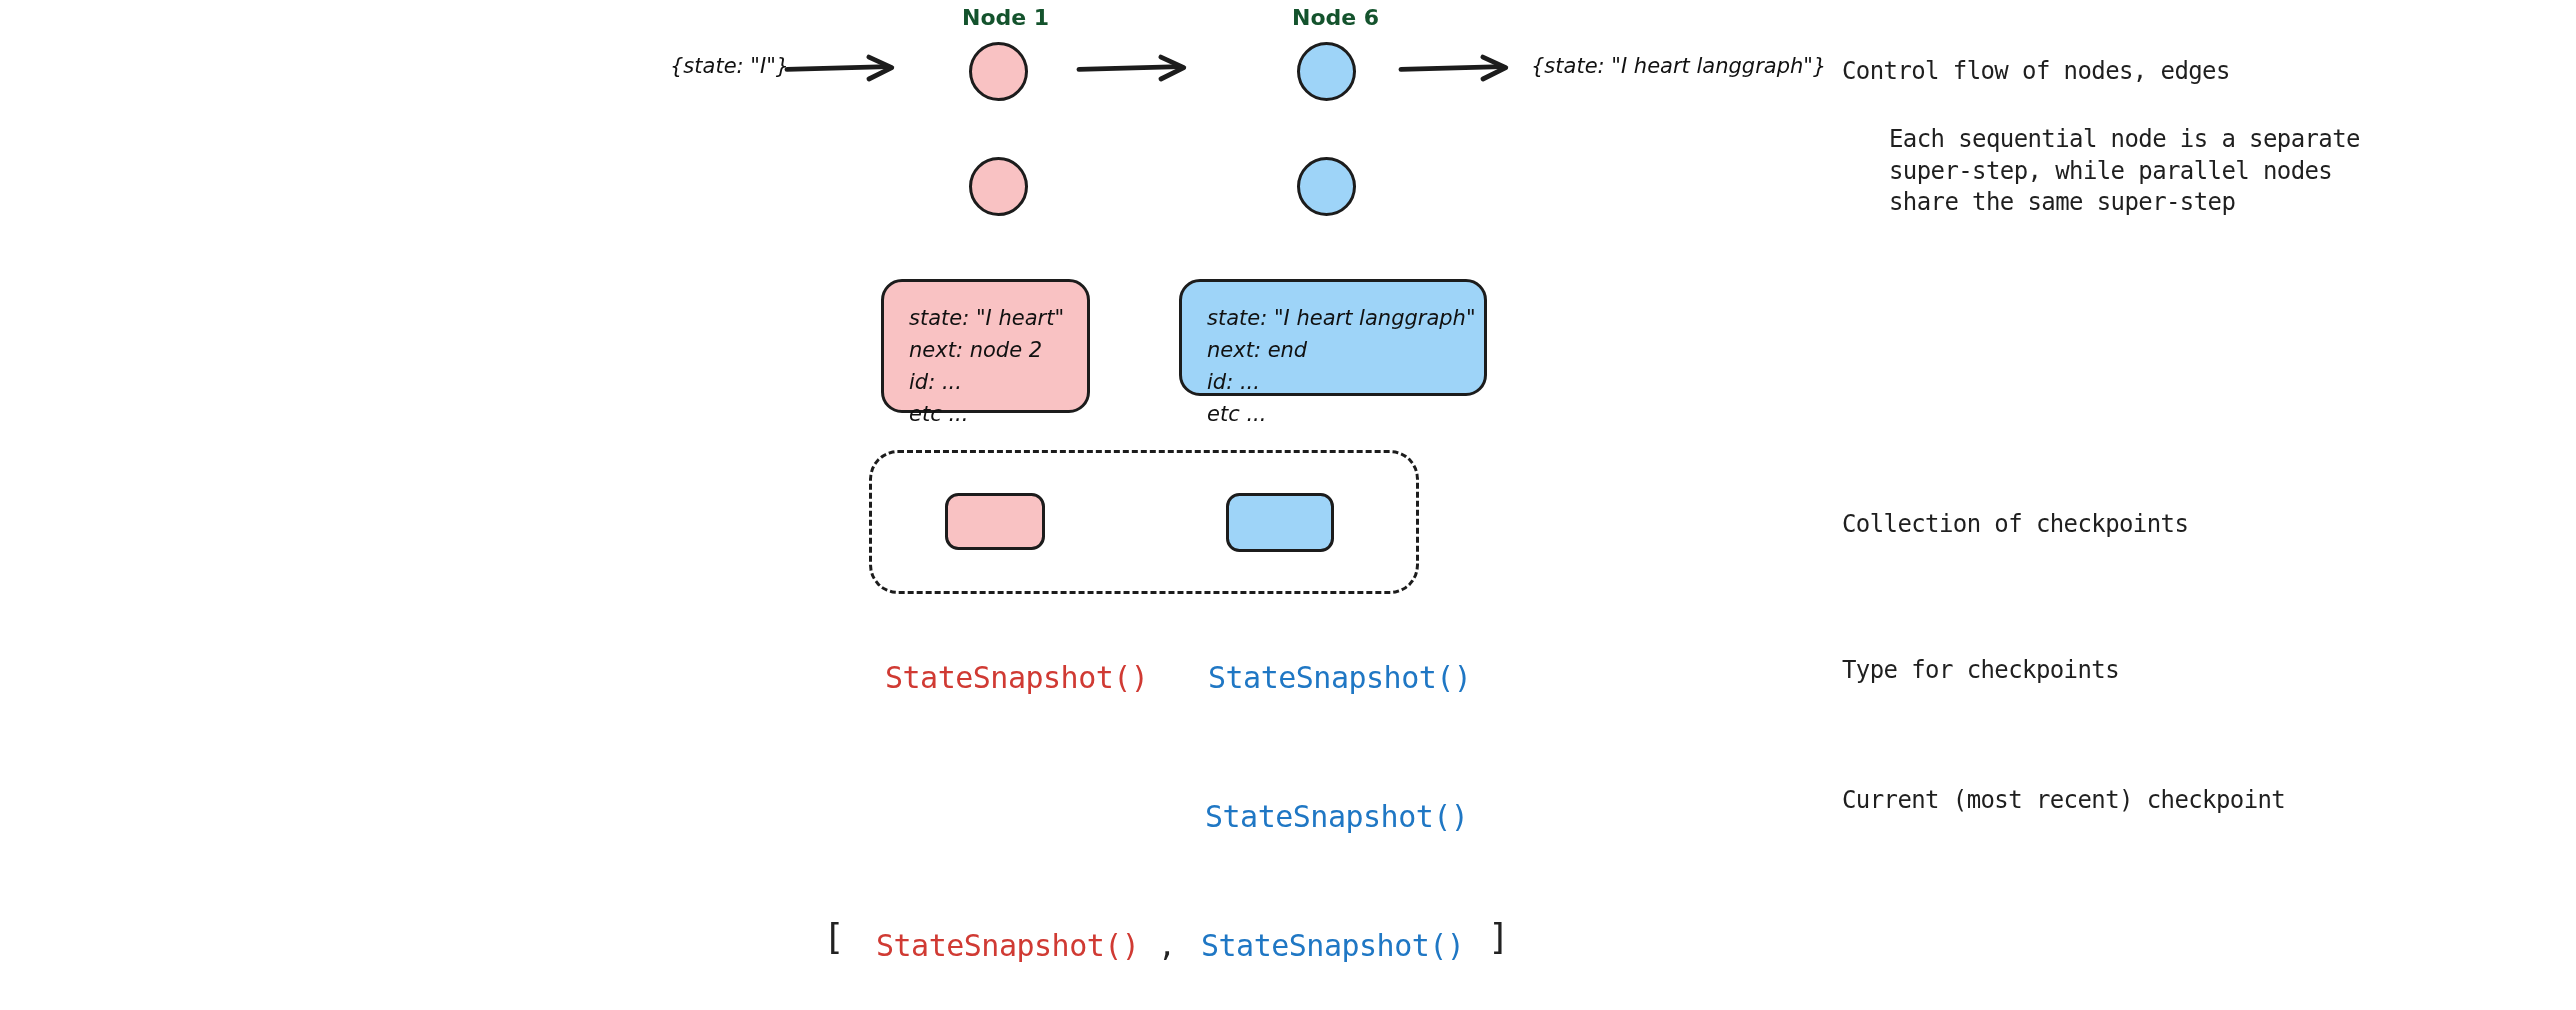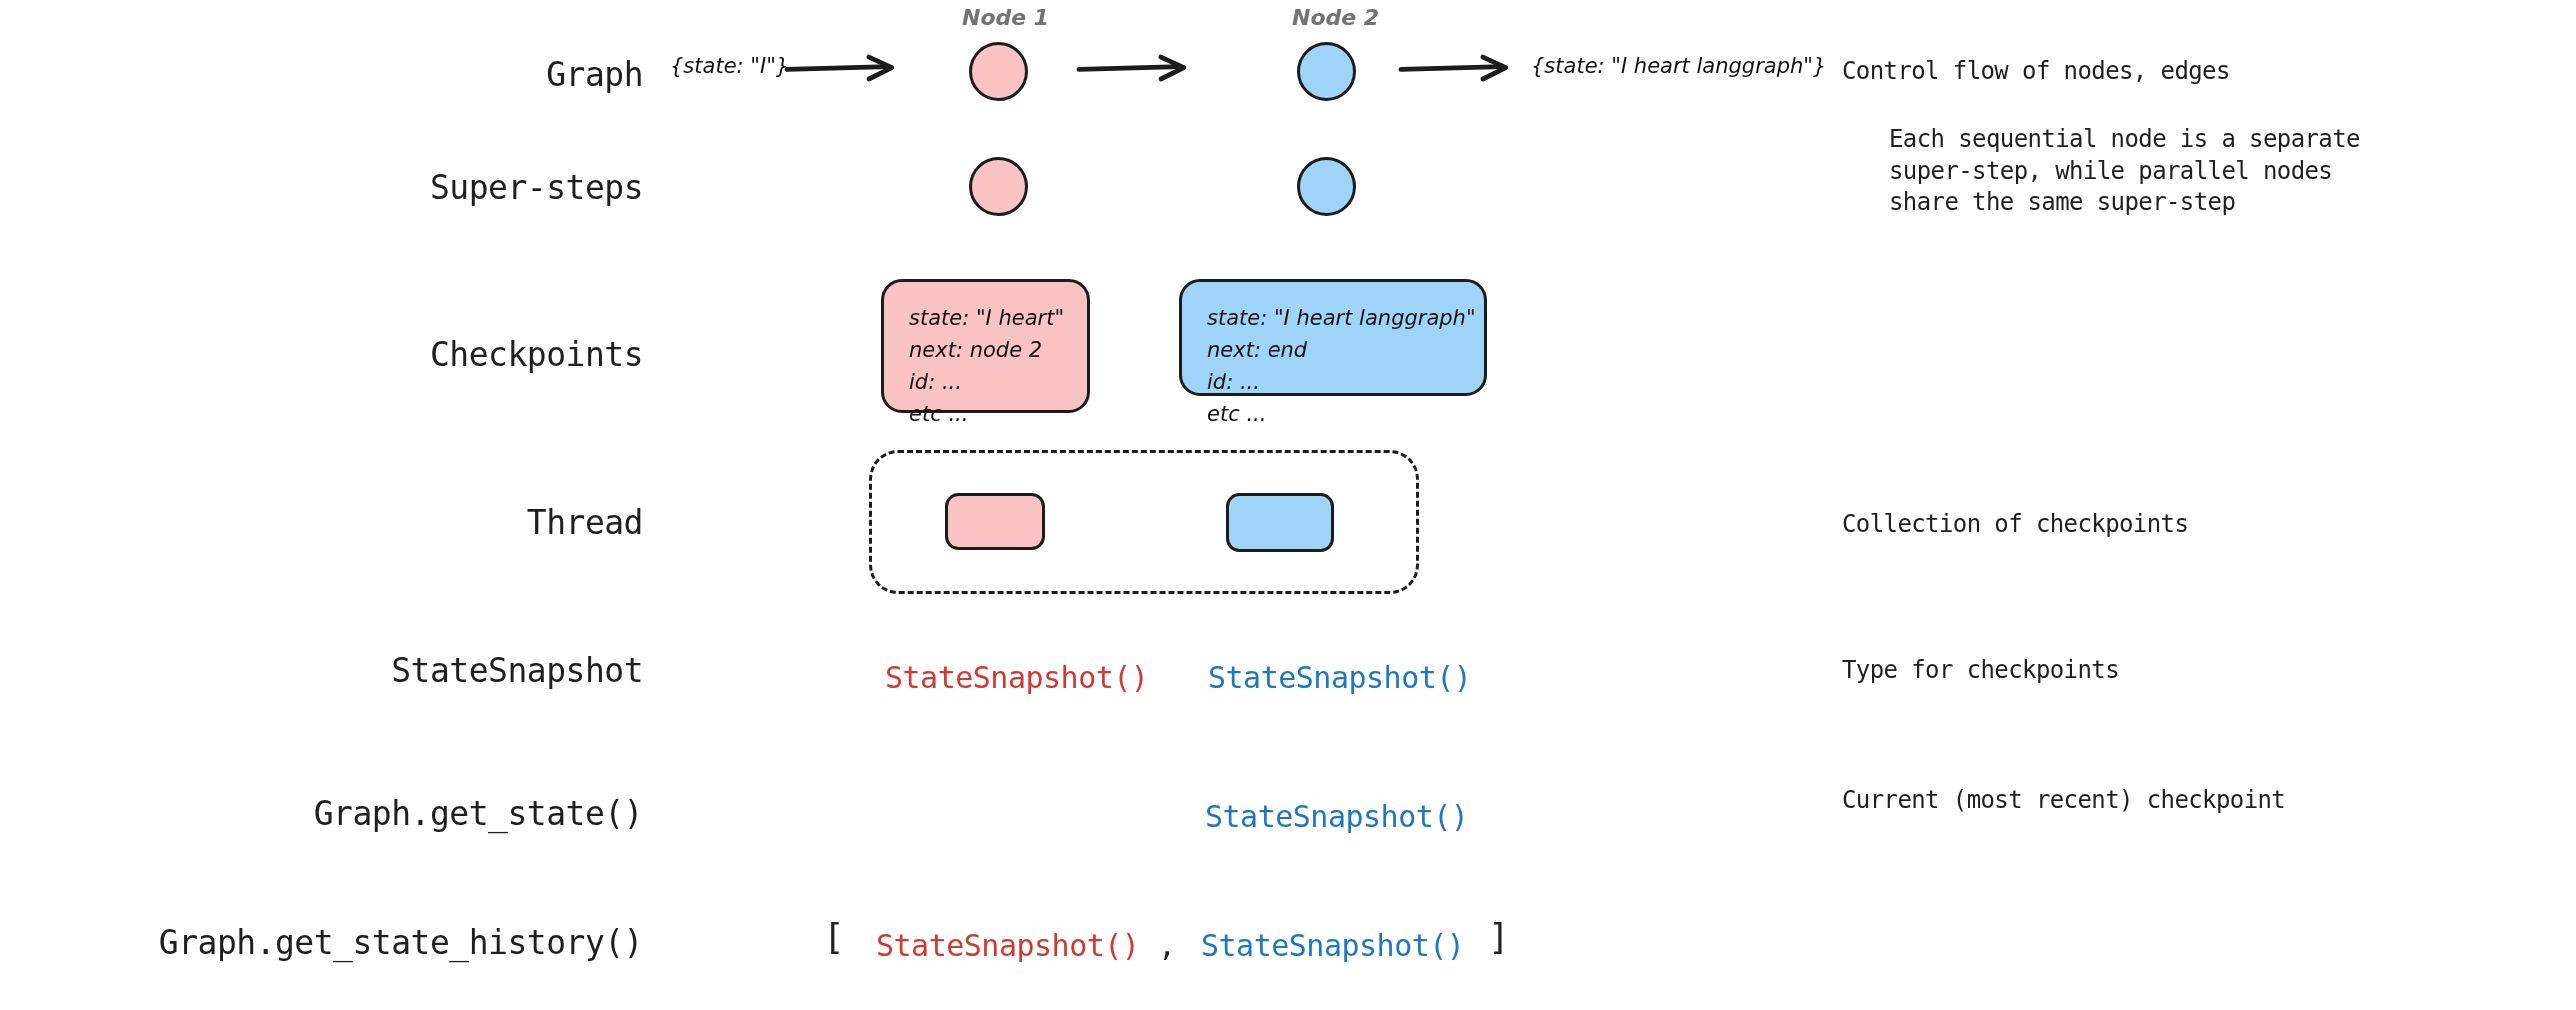--- a/index.html
+++ b/index.html
@@ -49,23 +49,22 @@
     line-height: 1.32;
     color: #1f1f1f;
     letter-spacing: -0.6px;
     white-space: pre-line;
   }
 
   .node-caption {
     position: absolute;
     font-size: 22px;
     font-family: "DejaVu Sans", sans-serif;
-    font-style: italic;
     font-weight: 600;
-    color: #737373;
+    color: #14532d;
     white-space: nowrap;
   }
 
   .state-tag {
     position: absolute;
     font-size: 21px;
     font-family: "DejaVu Sans", sans-serif;
     font-style: italic;
     color: #111;
     white-space: nowrap;
@@ -132,46 +131,37 @@
     color: #222;
   }
 
   svg.arrow { position: absolute; overflow: visible; }
 </style>
 </head>
 <body>
 
 <div class="canvas">
 
-  <div class="label-col" style="top:0;left:0;height:1010px;">
-    <div class="row-label" style="top:56px;">Graph</div>
-    <div class="row-label" style="top:169px;">Super-steps</div>
-    <div class="row-label" style="top:336px;">Checkpoints</div>
-    <div class="row-label" style="top:504px;">Thread</div>
-    <div class="row-label" style="top:652px;">StateSnapshot</div>
-    <div class="row-label" style="top:795px;">Graph.get_state()</div>
-    <div class="row-label" style="top:924px;">Graph.get_state_history()</div>
-  </div>
 
   <div class="state-tag" style="left:670px;top:54px;">{state: "I"}</div>
 
   <svg class="arrow" style="left:785px;top:56px;" width="124" height="25" viewBox="0 0 130 26">
     <path d="M2 14 L108 11" stroke="#1c1c1c" stroke-width="5" fill="none" stroke-linecap="round"></path>
     <path d="M88 1 L112 12 L88 24" stroke="#1c1c1c" stroke-width="5" fill="none" stroke-linecap="round" stroke-linejoin="round"></path>
   </svg>
 
   <div class="node-caption" style="left:962px;top:4.8px;">Node 1</div>
   <div class="node-circle pink" style="left:969px;top:42px;width:59px;height:59px;"></div>
 
   <svg class="arrow" style="left:1077px;top:56px;" width="124" height="25" viewBox="0 0 130 26">
     <path d="M2 14 L108 11" stroke="#1c1c1c" stroke-width="5" fill="none" stroke-linecap="round"></path>
     <path d="M88 1 L112 12 L88 24" stroke="#1c1c1c" stroke-width="5" fill="none" stroke-linecap="round" stroke-linejoin="round"></path>
   </svg>
 
-  <div class="node-caption" style="left:1292px;top:4.8px;">Node 2</div>
+  <div class="node-caption" style="left:1292px;top:4.8px;">Node 6</div>
   <div class="node-circle blue" style="left:1297px;top:42px;width:59px;height:59px;"></div>
 
   <svg class="arrow" style="left:1399px;top:56px;" width="124" height="25" viewBox="0 0 130 26">
     <path d="M2 14 L108 11" stroke="#1c1c1c" stroke-width="5" fill="none" stroke-linecap="round"></path>
     <path d="M88 1 L112 12 L88 24" stroke="#1c1c1c" stroke-width="5" fill="none" stroke-linecap="round" stroke-linejoin="round"></path>
   </svg>
 
   <div class="state-tag" style="left:1531px;top:54px;">{state: "I heart langgraph"}</div>
 
   <div class="desc" style="top:56px;">Control flow of nodes, edges</div>

